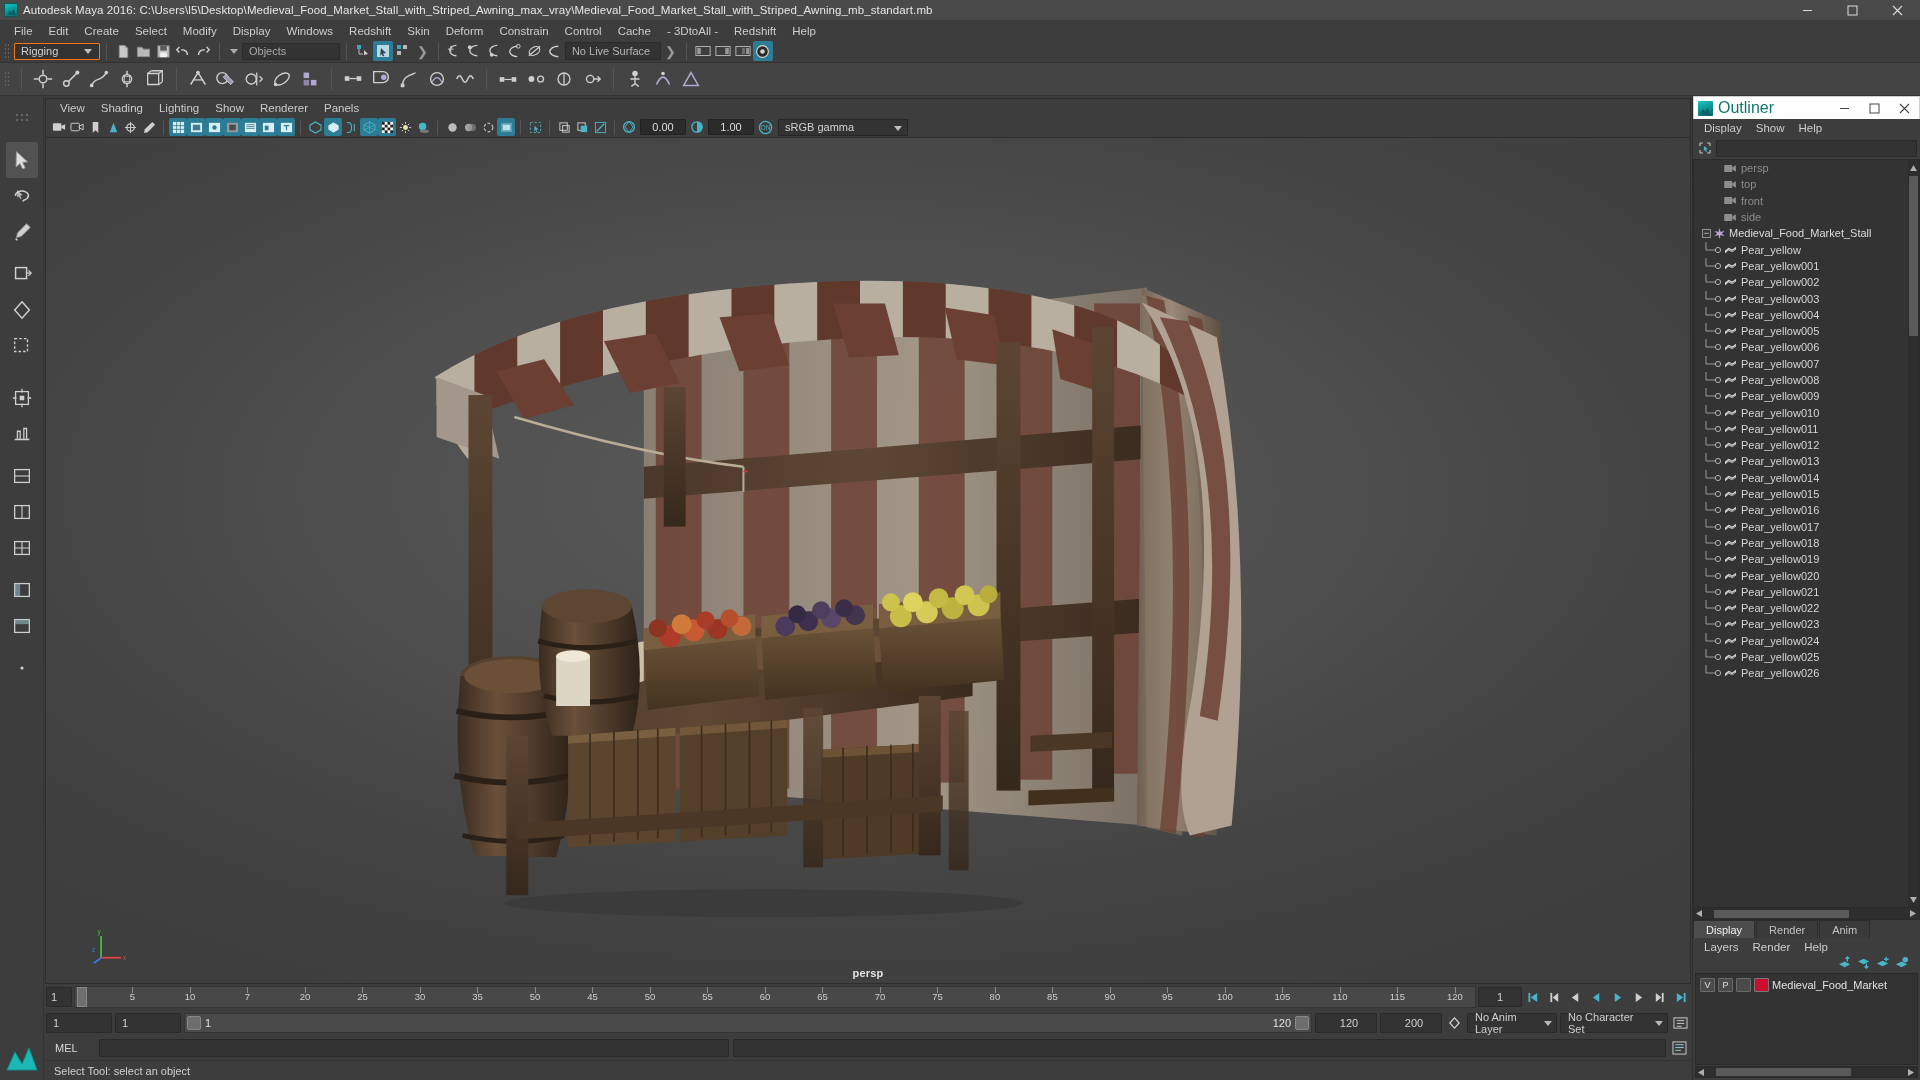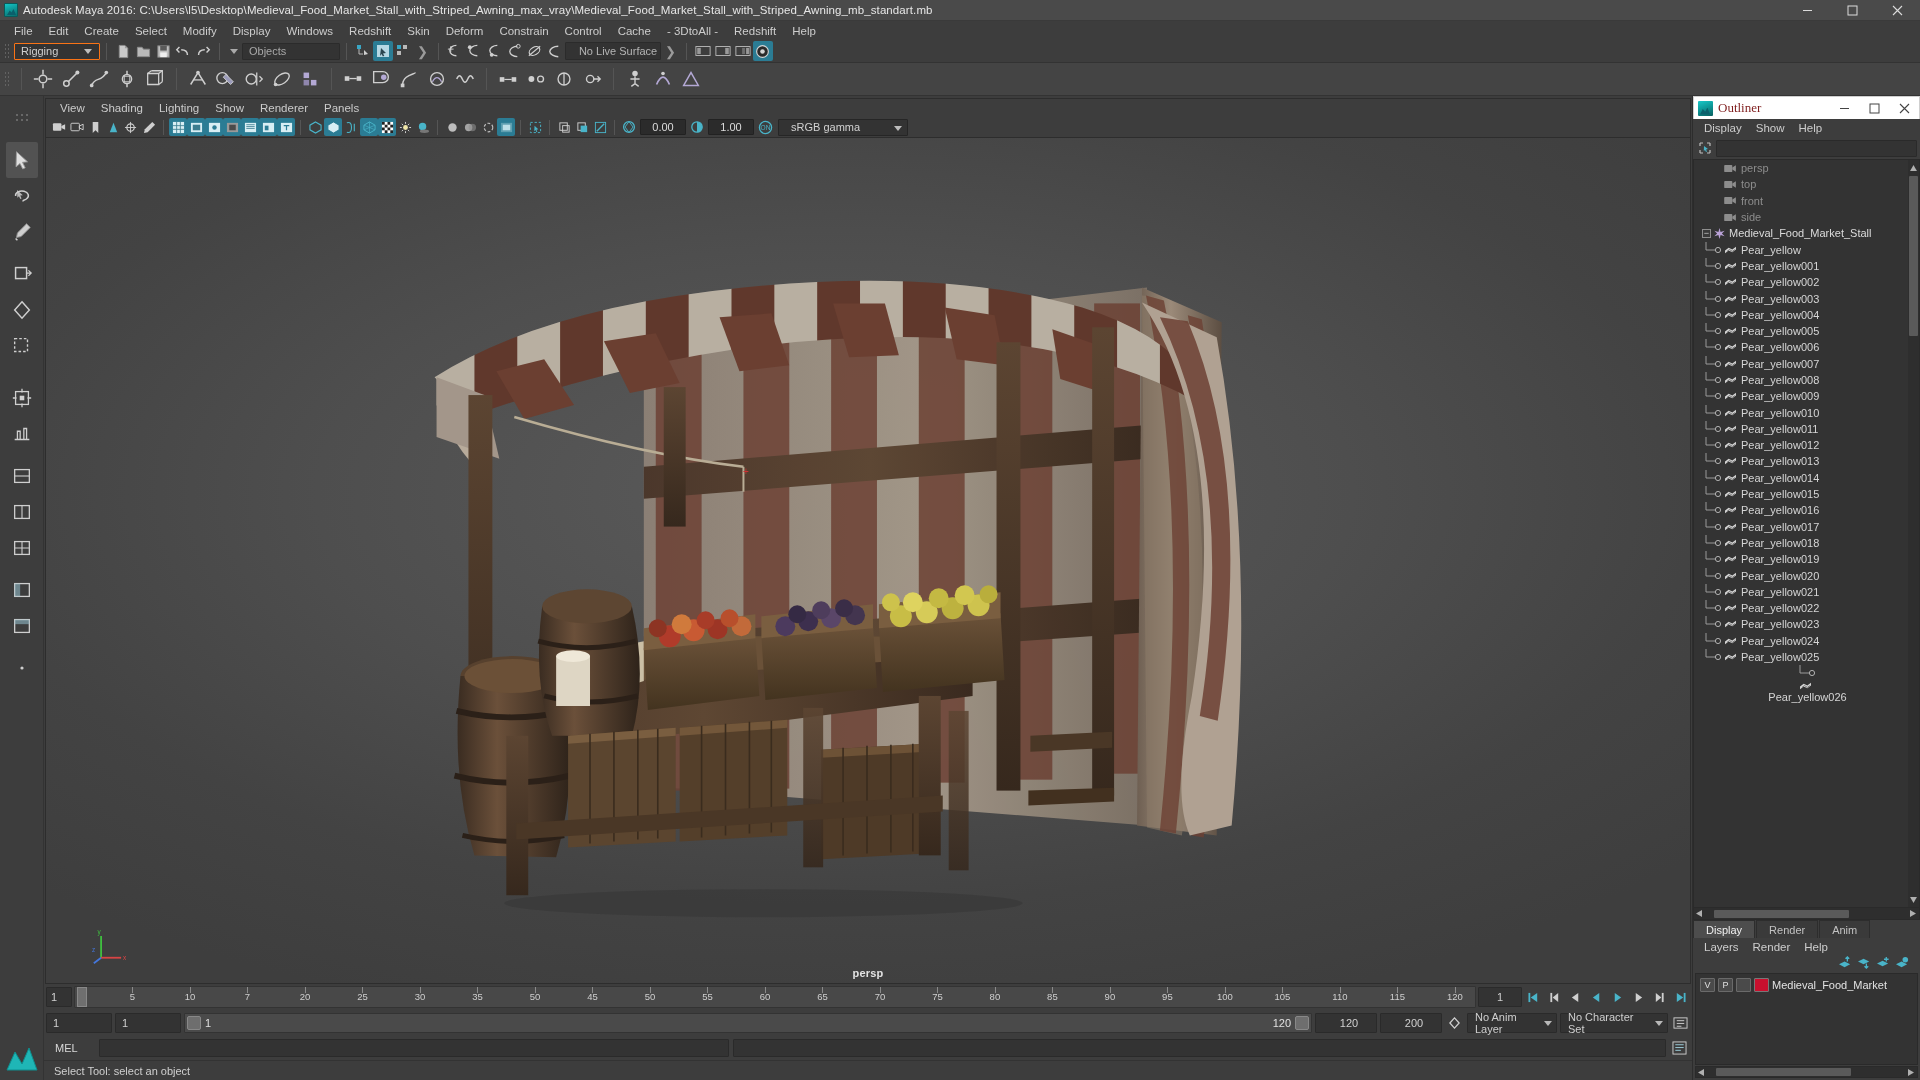--- a/index.html
+++ b/index.html
@@ -65,21 +65,21 @@
     border-radius:2px;
   }
   .tbtn.active{ background:#2b7c94; }
   .tbtn svg{ display:block; }
   .objfield{
     height:17px;width:98px;background:#333;border:1px solid #2b2b2b;color:#a8a8a8;
     font-size:11px;display:flex;align-items:center;padding-left:6px;border-radius:1px;
   }
   .livefield{
     height:18px;width:96px;background:#333;border:1px solid #2b2b2b;color:#b4b4b4;
-    font-size:11px;display:flex;align-items:center;padding-left:13px;border-radius:1px;
+    font-size:11px;display:flex;align-items:center;padding-left:6px;border-radius:1px;
   }
   .smallarrow{ width:0;height:0;border-left:4px solid transparent;border-right:4px solid transparent;
     border-top:5px solid #aaa; margin:0 4px;}
   .chev{ color:#9a9a9a; font-size:13px; padding:0 4px;}
 
   
   .shelfrow{
     height:33px; background:#444; display:flex; align-items:center;
     padding-left:4px; flex:none; border-bottom:1px solid #333;
   }
@@ -121,21 +121,21 @@
   .vbtn{ width:18px;height:18px;flex:none;display:flex;align-items:center;justify-content:center;}
   .vbtn.on{ background:#2b7c94; border-radius:2px;}
   .vsep{ width:1px;height:15px;background:#555;margin:0 5px;flex:none;}
   .numfield{
     height:16px;width:46px;background:#2b2b2b;border:1px solid #222;color:#dcdcdc;
     font-size:11px;display:flex;align-items:center;justify-content:center;border-radius:1px;
     margin:0 2px;
   }
   .gammafield{
     height:17px;width:130px;background:#333;border:1px solid #262626;color:#d2d2d2;
-    font-size:11px;display:flex;align-items:center;padding-left:12px;border-radius:1px;
+    font-size:11px;display:flex;align-items:center;padding-left:6px;border-radius:1px;
     margin-left:4px;position:relative;
   }
   .gammafield .arrow{
     position:absolute;right:5px;top:6px;
     width:0;height:0;border-left:4px solid transparent;border-right:4px solid transparent;
     border-top:5px solid #bdbdbd;
   }
 
   
   .viewport{
@@ -226,21 +226,21 @@
     height:23px;background:#ffffff;display:flex;align-items:center;flex:none;
     border:1px solid #cfcfcf;border-bottom:none;
   }
   .ow-ico{
     width:15px;height:15px;margin:0 5px 0 4px;flex:none;border-radius:1px;
     background:linear-gradient(160deg,#19c8c8 0%,#0e9a9a 45%,#0a6060 100%);
     position:relative;
   }
   .ow-ico:after{content:"";position:absolute;left:2px;bottom:1px;width:10px;height:7px;
     background:#0b5f6b;clip-path:polygon(0 100%,28% 22%,52% 62%,74% 0,100% 100%);}
-  .ow-title-text{font-size:13px;color:#7f1d1d;font-family:Liberation Serif, serif;}
+  .ow-title-text{font-size:16px;color:#0f766e;}
   .ow-wbtns{margin-left:auto;display:flex;}
   .ow-wbtn{width:30px;height:23px;display:flex;align-items:center;justify-content:center;color:#444;}
   .ow-menubar{
     height:18px;background:#3d3d3d;display:flex;align-items:center;font-size:11.5px;
     padding-left:4px;flex:none;
   }
   .ow-menubar .m{padding:1px 7px;color:#cdcdcd;}
   .ow-search{
     height:22px;background:#3d3d3d;display:flex;align-items:center;gap:3px;padding:0 3px;flex:none;
   }
@@ -1775,21 +1775,21 @@
                 <circle cx="14" cy="8" r="2.6" fill="none" stroke="#b0b0b0"></circle>
               </svg>
               <svg class="meshico" viewBox="0 0 14 11">
                 <g>
                   <path d="M1 6 L5 3 L9 5 L13 2 L13 5 L9 8 L5 6 L1 9z" fill="#d8d8d8"></path>
                   <path d="M3 7 L6 5 L9 7 L12 5" stroke="#555" stroke-width=".8" fill="none"></path>
                 </g>
               </svg>
               <span class="ol-name">Pear_yellow025</span>
             </div>
-            <div class="ol-row" style="padding-left: 2px; flex-direction: column;">
+            <div class="ol-row" style="padding-left: 2px;">
               <span style="width:8px;flex:none;"></span>
               <svg class="connector" viewBox="0 0 20 16">
                 <path d="M2 0 v8 h10" stroke="#9a9a9a" stroke-width="1" fill="none"></path>
                 <circle cx="14" cy="8" r="2.6" fill="none" stroke="#b0b0b0"></circle>
               </svg>
               <svg class="meshico" viewBox="0 0 14 11">
                 <g>
                   <path d="M1 6 L5 3 L9 5 L13 2 L13 5 L9 8 L5 6 L1 9z" fill="#d8d8d8"></path>
                   <path d="M3 7 L6 5 L9 7 L12 5" stroke="#555" stroke-width=".8" fill="none"></path>
                 </g>

